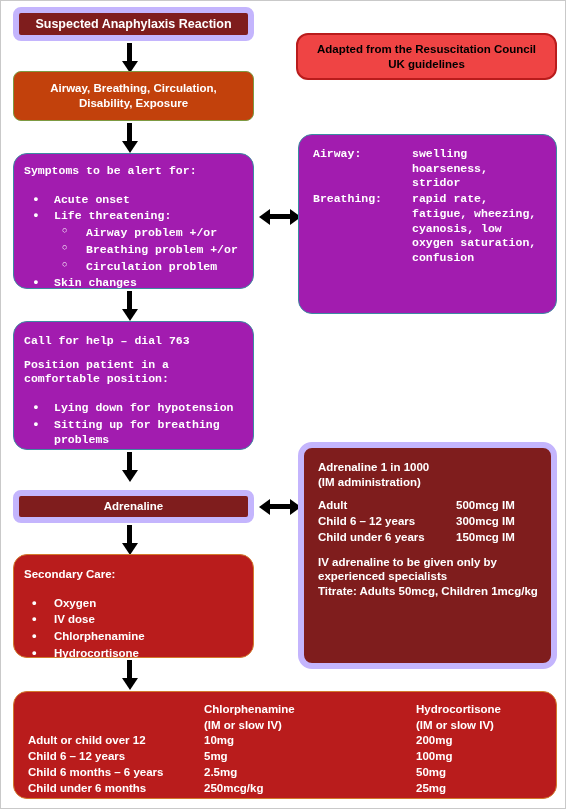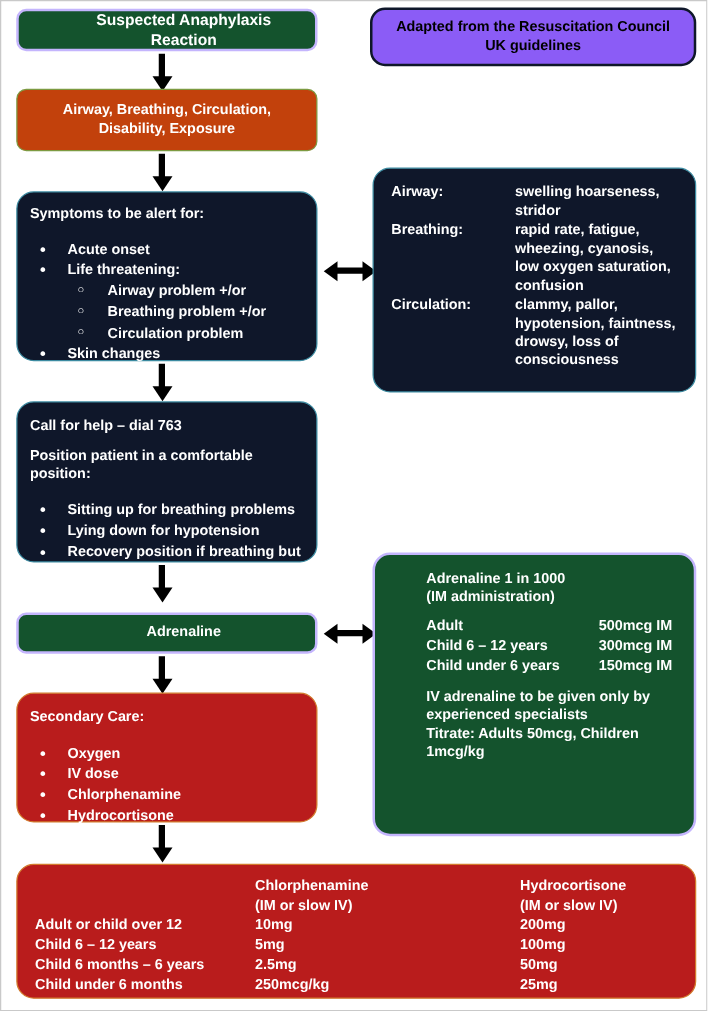--- a/index.html
+++ b/index.html
@@ -19,28 +19,29 @@
     border: 1px solid #c9c9c9;
     box-sizing: border-box;
   }
   .box {
     position: absolute;
     box-sizing: border-box;
     color: #ffffff;
     font-weight: bold;
     line-height: 1.28;
   }
-  .red    { background: #14532d; border: 2px solid #c4b5fd; padding-left: 27px; }
+  .red    { background: #7f1d1d; border: 6px solid #c4b5fd; }
   .green  { background: #c2410c; border: 1px solid #7d9a42; }
-  .blue   { background: #0f172a; border: 1px solid #3c8ba1; }
+  .blue   { background: #a21caf; border: 1px solid #3c8ba1; font-family: Liberation Mono, monospace; }
   .orange { background: #b91c1c; border: 1px solid #d27a2d; }
   .white-note {
-    background: #8b5cf6;
-    border: 2px solid #0f172a;
+    background: #ef4444;
+    border: 2px solid #b91c1c;
     color: #000000;
+    margin-top: 27px;
   }
   .r8  { border-radius: 8px; }
   .r12 { border-radius: 12px; }
   .r14 { border-radius: 14px; }
 
   .center-text {
     display: flex;
     align-items: center;
     justify-content: center;
     text-align: center;
@@ -210,42 +211,38 @@
       <table class="grid">
         <tbody>
             <tr>
           <td class="col-a">Airway:</td>
           <td style="white-space:normal;">swelling hoarseness, stridor</td>
         </tr>
         <tr>
           <td class="col-a">Breathing:</td>
           <td style="white-space:normal;">rapid rate, fatigue, wheezing, cyanosis,  low oxygen saturation, confusion</td>
         </tr>
-        <tr>
-          <td class="col-a">Circulation:</td>
-          <td style="white-space:normal;">clammy, pallor, hypotension, faintness, drowsy, loss of consciousness</td>
-        </tr>
       </tbody>
         </table>
     </div>
   </div>
 
   <div class="arrow-v" style="left:126px; top:290px; height:19px;"></div>
 
   <div class="box blue r14" style="left:12px; top:320px; width:241px; height:129px;">
     <div class="pad t12" style="padding:12px 10px 0 10px;">
       <div>Call for help – dial 763</div>
       <div class="spacer"></div>
       <div>Position patient in a comfortable position:</div>
       <ul class="bul">
         <li>
+          <span>Lying down for hypotension</span>
+        </li>
+        <li>
           <span>Sitting up for breathing problems</span>
-        </li>
-        <li>
-          <span>Lying down for hypotension</span>
         </li>
         <li style="white-space:normal;">
           <span>Recovery position if breathing but unconscious (on left side if pregnant)</span>
         </li>
       </ul>
     </div>
   </div>
 
   <div class="arrow-v" style="left:126px; top:451px; height:19px;"></div>
 

